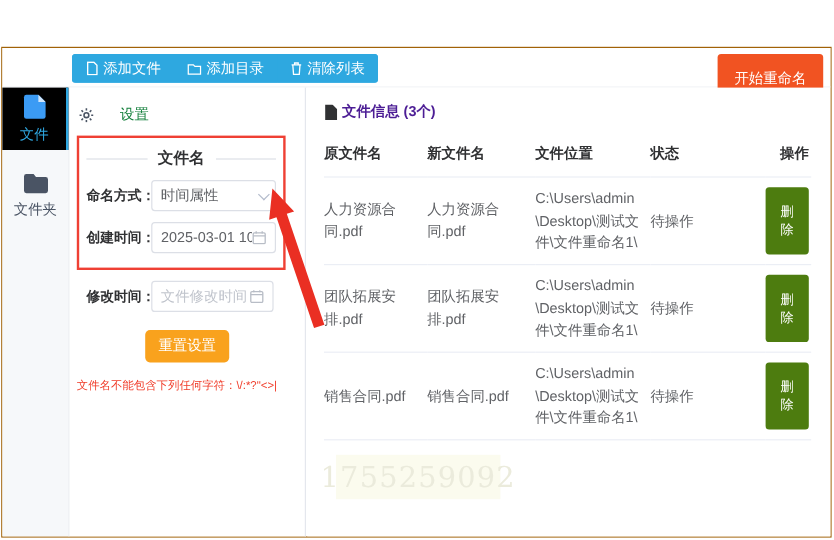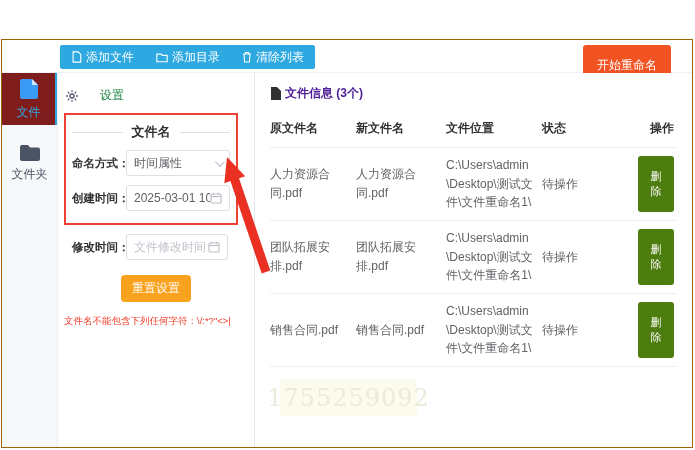--- a/index.html
+++ b/index.html
@@ -3,26 +3,26 @@
 <meta charset="utf-8">
 <style>
   * { margin:0; padding:0; box-sizing:border-box; }
   html,body { width:695px; height:450px; background:#fff; font-family:"Liberation Sans","DejaVu Sans",sans-serif; overflow:hidden; }
   .window { position:absolute; left:1px; top:0; right:2px; bottom:2px; background:#fff; border:1px solid #a16207;margin-top:39px; }
 
   
   .toolbar { position:absolute; left:0; top:0; right:0; height:33px; background:#fff; border-bottom:1px solid #f0f2f5; }
   .btn-group { position:absolute; left:58px; top:5px; height:24px; display:flex; align-items:stretch; background:#2ea8e0; border-radius:3px; overflow:hidden; }
   .tb-btn { display:flex; align-items:center; gap:4px; padding:0 11px; color:#fff; font-size:12px; cursor:pointer; background:#2ea8e0; border:none; }
-  .start-btn { position:absolute; right:21px; top:5px; height:40px; padding:0 14px; background:#f15322; border:none; border-radius:3px; color:#fff; font-size:12px; cursor:pointer; }
+  .start-btn { position:absolute; right:6px; top:5px; height:40px; padding:0 14px; background:#f15322; border:none; border-radius:3px; color:#fff; font-size:12px; cursor:pointer; }
 
   
   .sidebar { position:absolute; left:0; top:33px; bottom:0; width:56px; background:#f6f8fa; border-right:1px solid #ebeef2; }
   .side-item { width:100%; height:52px; display:flex; flex-direction:column; align-items:center; justify-content:center; gap:3px; font-size:12px; color:#4a5464; cursor:pointer; }
-  .side-item.active { background:#7f1d1d; border-right:2px solid #2fa8e2; color:#2fa8e2; }
+  .side-item.active { background:#000000; border-right:2px solid #2fa8e2; color:#2fa8e2; }
   .side-item + .side-item { margin-top:12px; }
 
   
   .settings { position:absolute; left:56px; top:33px; bottom:0; width:197px; background:#fff; border-right:1px solid #e4e7ed; padding:14px 0 0 0; }
   .settings-header { display:flex; align-items:center; gap:22px; padding-left:8px; font-size:12px; color:#15803d; }
   .redbox { margin:9px 16px 0 6px; border:2px solid #ef4034; padding:8px 6px 12px 6px; }
   .legend { display:flex; align-items:center; }
   .legend .line { flex:1; height:1px; background:#dcdfe6; }
   .legend .txt { margin:0 9px; font-size:13px; font-weight:bold; color:#303133; }
   .form-row { display:flex; align-items:center; margin-top:9px; }

